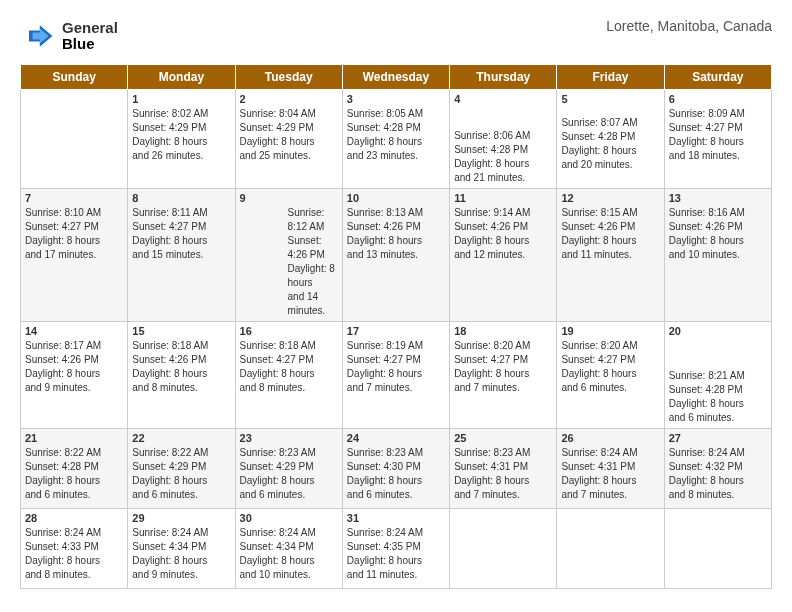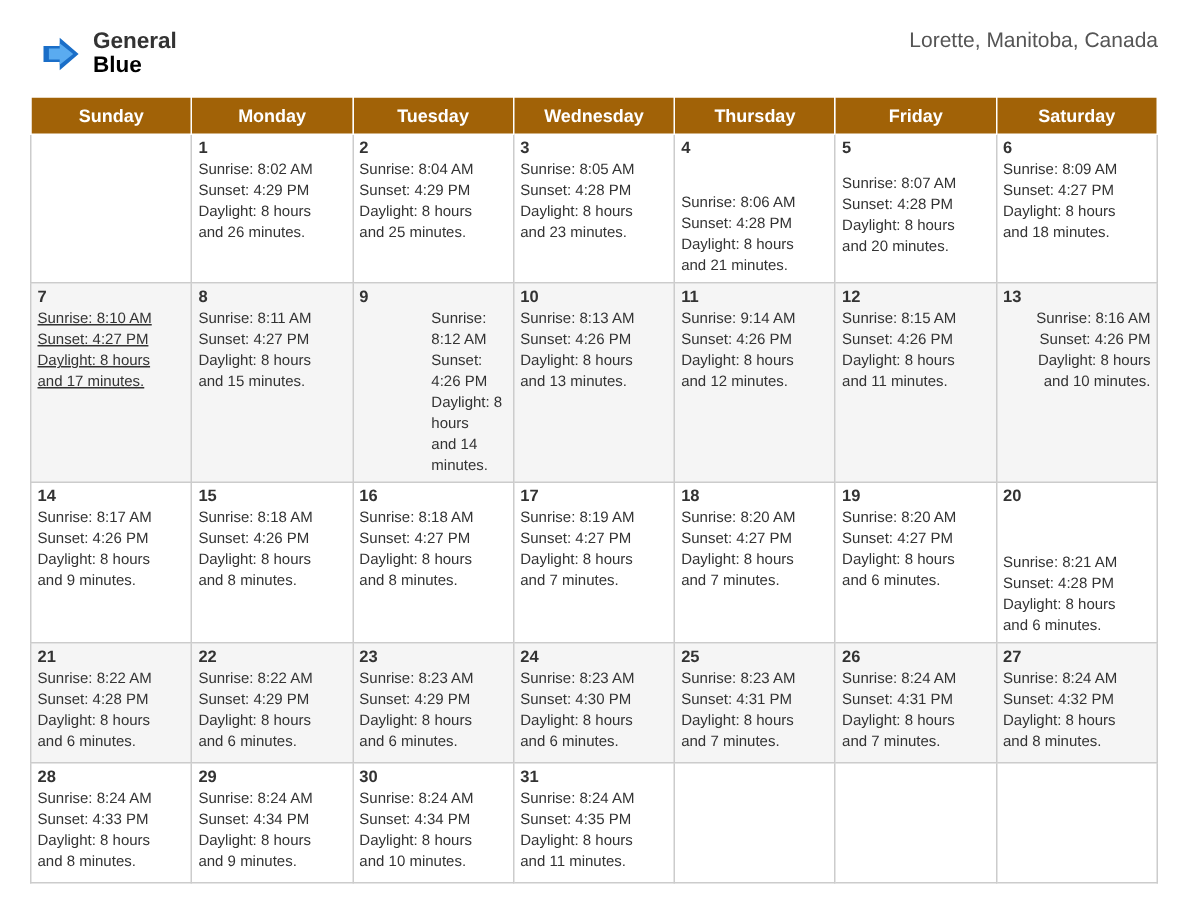--- a/index.html
+++ b/index.html
@@ -177,21 +177,21 @@
             <span class="day-num">6</span>
             <div class="day-info" style="white-space: pre-line;">Sunrise: 8:09 AM
 Sunset: 4:27 PM
 Daylight: 8 hours
 and 18 minutes.</div>
           </td>
         </tr>
         <tr>
           <td>
             <span class="day-num">7</span>
-            <div class="day-info" style="white-space: pre-line; text-decoration: underline;">Sunrise: 8:10 AM
+            <div class="day-info" style="white-space: pre-line;">Sunrise: 8:10 AM
 Sunset: 4:27 PM
 Daylight: 8 hours
 and 17 minutes.</div>
           </td>
           <td>
             <span class="day-num">8</span>
             <div class="day-info" style="white-space: pre-line;">Sunrise: 8:11 AM
 Sunset: 4:27 PM
 Daylight: 8 hours
 and 15 minutes.</div>
@@ -219,21 +219,21 @@
           </td>
           <td>
             <span class="day-num">12</span>
             <div class="day-info" style="white-space: pre-line;">Sunrise: 8:15 AM
 Sunset: 4:26 PM
 Daylight: 8 hours
 and 11 minutes.</div>
           </td>
           <td>
             <span class="day-num">13</span>
-            <div class="day-info" style="white-space: pre-line; text-align: right;">Sunrise: 8:16 AM
+            <div class="day-info" style="white-space: pre-line;">Sunrise: 8:16 AM
 Sunset: 4:26 PM
 Daylight: 8 hours
 and 10 minutes.</div>
           </td>
         </tr>
         <tr>
           <td>
             <span class="day-num">14</span>
             <div class="day-info" style="white-space: pre-line;">Sunrise: 8:17 AM
 Sunset: 4:26 PM

